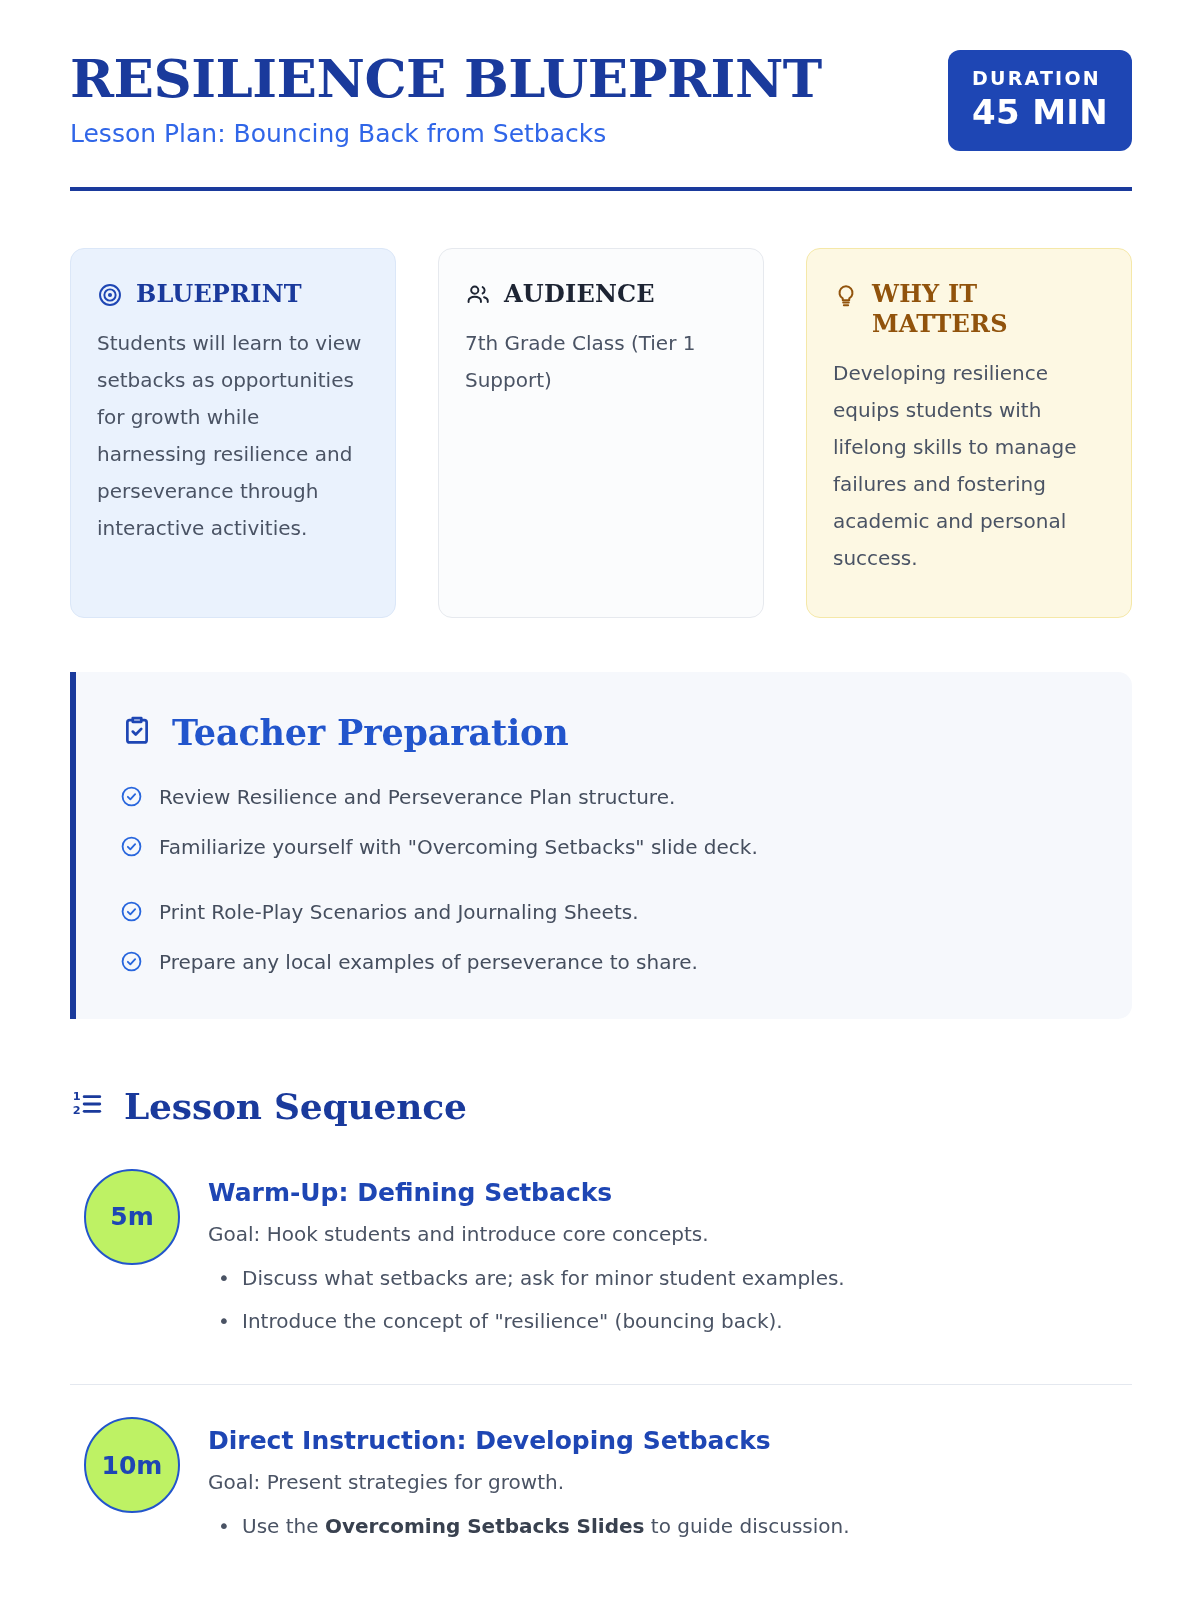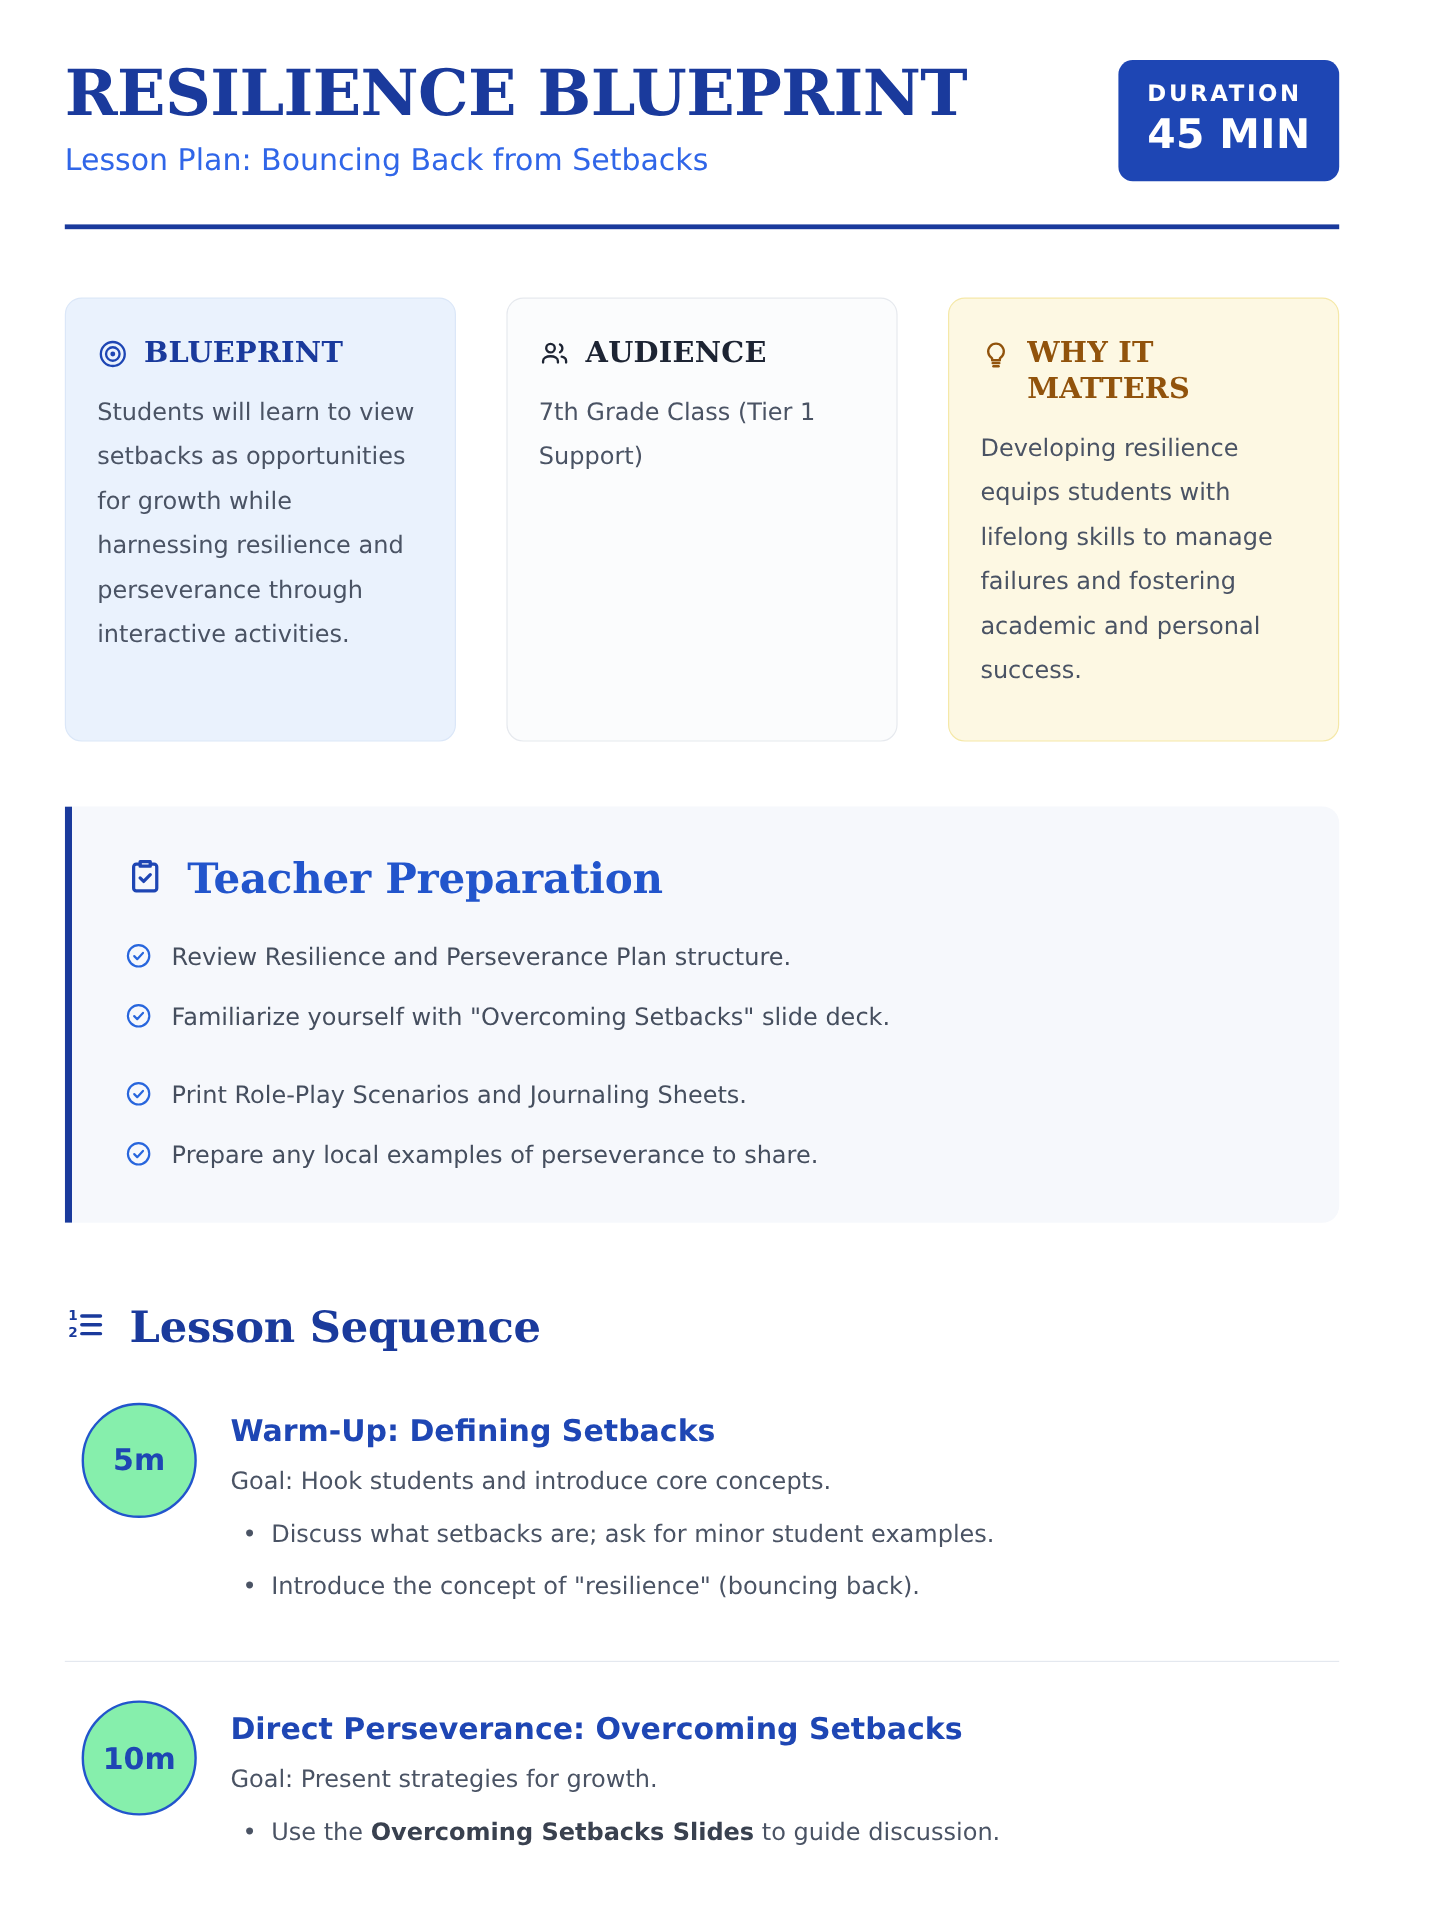--- a/index.html
+++ b/index.html
@@ -15,20 +15,21 @@
     font-family: "DejaVu Sans", sans-serif;
     color: #3b4453;
   }
 
   .page {
     width: 1170px;
     height: 1600px;
     padding: 46px 54px 0 54px;
     position: relative;
     overflow: hidden;
+    margin-left: 16px;
   }
 
   
   .header {
     display: flex;
     align-items: flex-start;
     justify-content: space-between;
   }
 
   .header-text { padding-top: 4px; }
@@ -207,21 +208,21 @@
     padding-top: 32px;
   }
 
   .step + .step { border-top: 1px solid #e4e8ef; margin-top: 34px; }
 
   .step-badge {
     flex: 0 0 auto;
     width: 96px;
     height: 96px;
     border-radius: 50%;
-    background: #86efac;
+    background: #bef264;
     border: 2.5px solid #2255cc;
     display: flex;
     align-items: center;
     justify-content: center;
     font-size: 25px;
     font-weight: bold;
     color: #1e46b4;
     margin-left: 14px;
   }
 
@@ -400,21 +401,21 @@
       <ul class="step-bullets">
         <li><span>Discuss what setbacks are; ask for minor student examples.</span></li>
         <li><span>Introduce the concept of "resilience" (bouncing back).</span></li>
       </ul>
     </div>
   </div>
 
   <div class="step">
     <div class="step-badge">10m</div>
     <div class="step-main">
-      <div class="step-title">Direct Perseverance: Overcoming Setbacks</div>
+      <div class="step-title">Direct Instruction: Developing Setbacks</div>
       <div class="step-goal">Goal: Present strategies for growth.</div>
       <ul class="step-bullets">
         <li><span>Use the </span><b>Overcoming Setbacks Slides</b><span> to guide discussion.</span></li>
       </ul>
     </div>
   </div>
 
 </div>
 
 </body></html>

